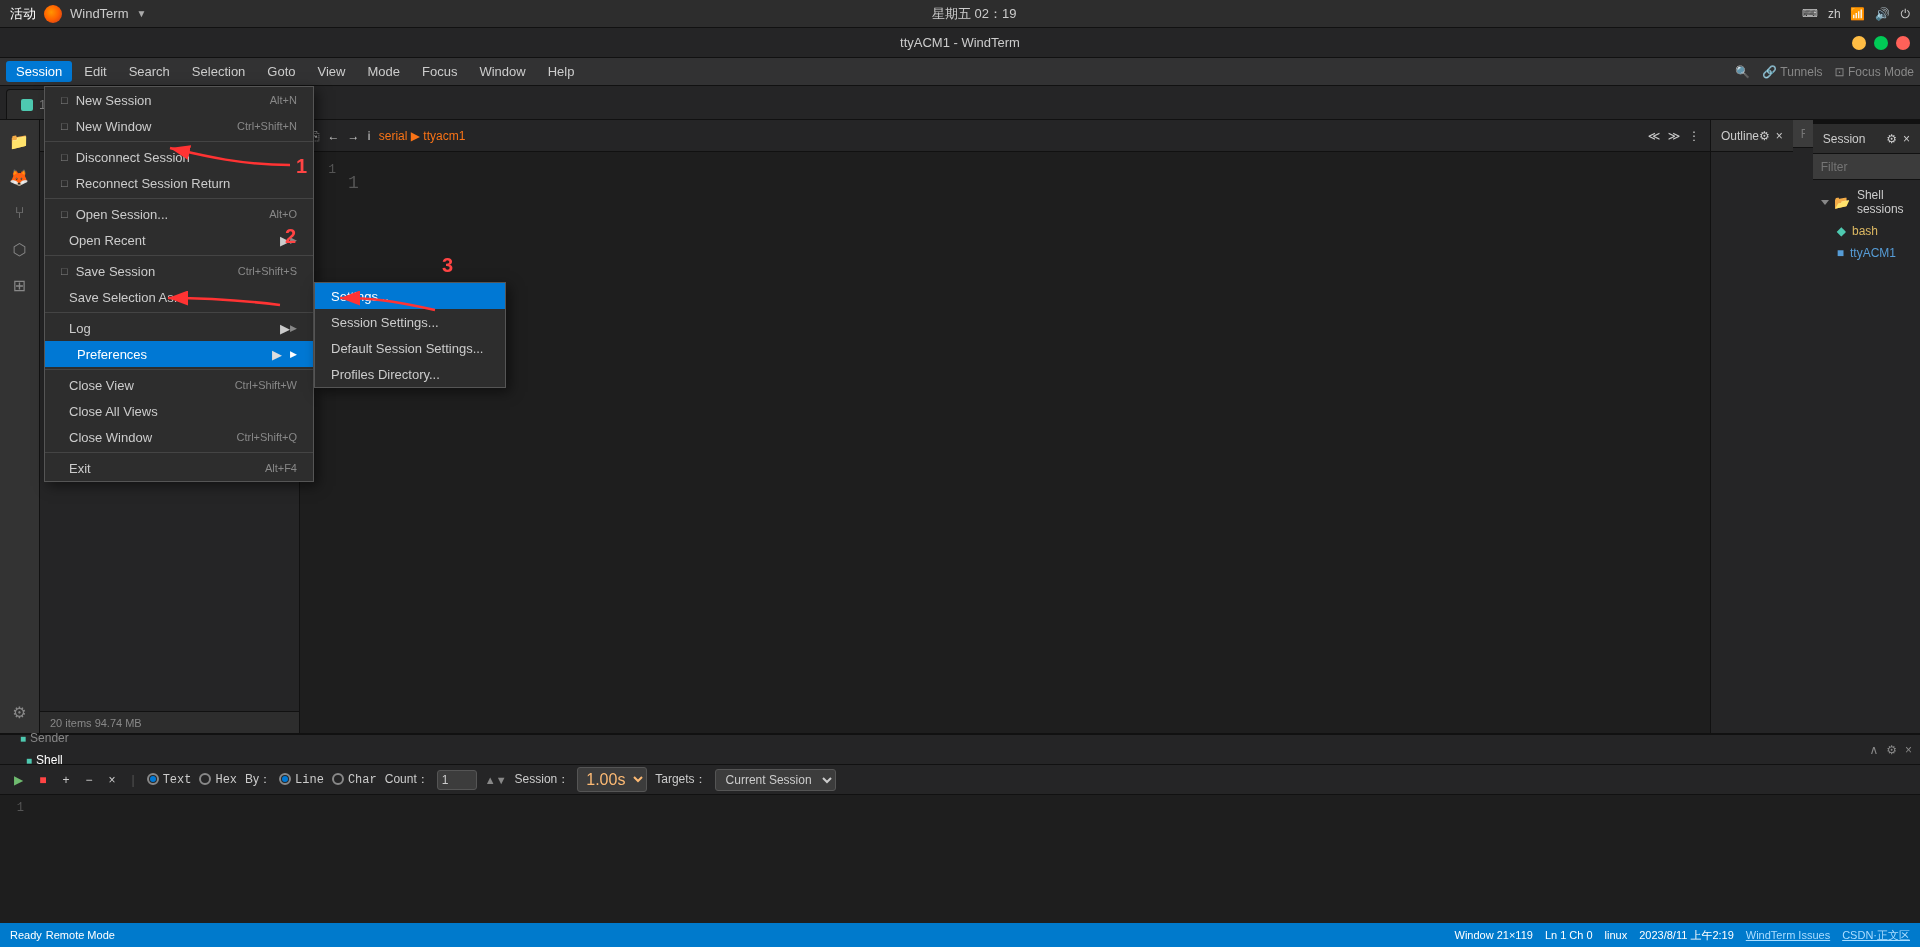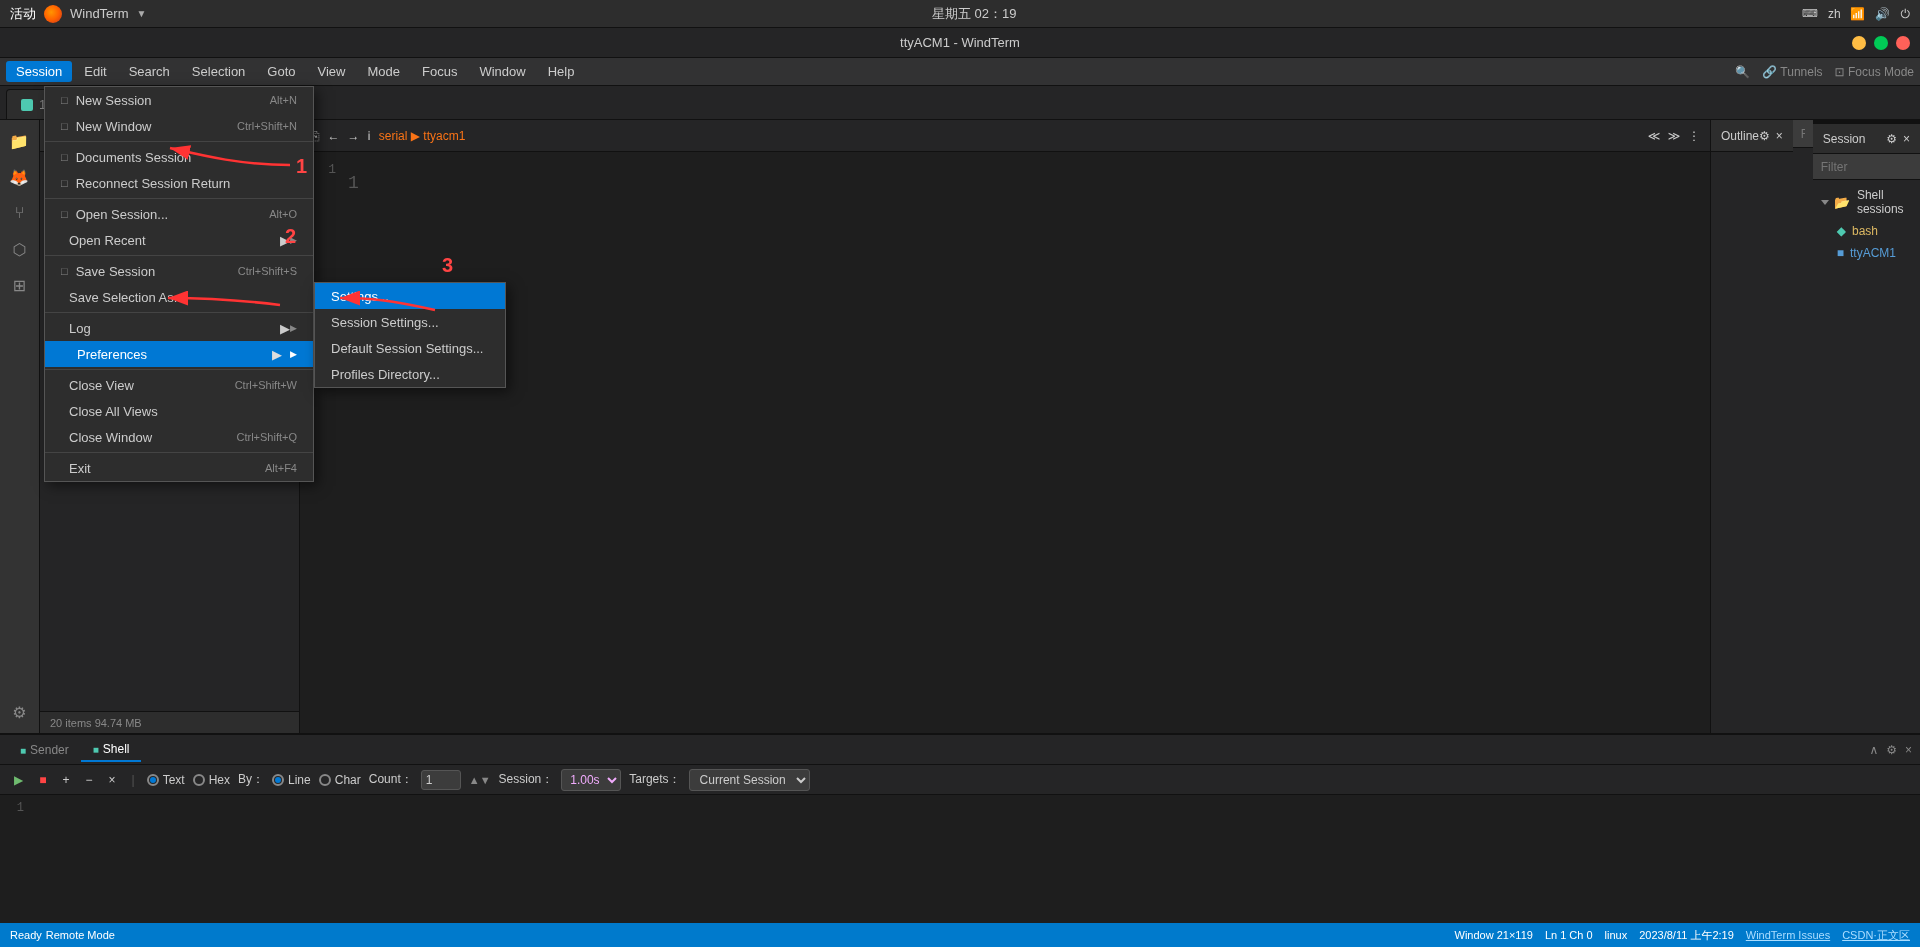--- a/index.html
+++ b/index.html
@@ -456,23 +456,23 @@
       border: none;
       color: #ccc;
       cursor: pointer;
       font-size: 12px;
       padding: 2px 4px;
     }
     .play-btn { color: #6fbb6f !important; }
     .stop-btn { color: #f44 !important; }
     .radio-label {
       display: flex;
-      align-items: center;
       gap: 4px;
       cursor: pointer;
+      font-family: Liberation Mono, monospace;
     }
     .radio-dot {
       width: 12px;
       height: 12px;
       border-radius: 50%;
       border: 2px solid #888;
       display: inline-flex;
       align-items: center;
       justify-content: center;
     }
@@ -496,22 +496,22 @@
       background: #3c3c3c;
       border: 1px solid #555;
       color: #ccc;
       font-size: 12px;
       padding: 2px 4px;
       border-radius: 3px;
     }
     .interval-select {
       background: #3c3c3c;
       border: 1px solid #555;
-      color: #f0abfc;
-      font-size: 12px;
+      color: #fdba74;
+      font-size: 16px;
       padding: 2px 4px;
       border-radius: 3px;
     }
     .bottom-line-numbers {
       color: #555;
       min-width: 24px;
       text-align: right;
       padding-right: 10px;
     }
 
@@ -780,21 +780,21 @@
           <span style="color:#569cd6;font-size:12px;">■</span>
           <span>ttyACM1</span>
         </div>
       </div>
     </div>
   </div>
 </div>
 
 <div class="bottom-panel">
   <div class="bottom-tabs">
-    <div style="display:flex;align-items:center;">
+    <div style="display:flex;align-items:center;flex-direction:column;">
       <div class="bottom-tab">
         <span style="color:#4ec9b0;font-size:10px;margin-right:4px;">■</span>Sender
       </div>
       <div class="bottom-tab active">
         <span style="color:#4ec9b0;font-size:10px;margin-right:4px;">■</span>Shell
       </div>
     </div>
     <div style="display:flex;gap:8px;align-items:center;">
       <span style="cursor:pointer;font-size:12px;color:#888;">∧</span>
       <span style="cursor:pointer;font-size:12px;color:#888;">⚙</span>
@@ -866,21 +866,21 @@
     <span class="dropdown-shortcut">Alt+N</span>
   </div>
   <div class="dropdown-item">
     <span style="margin-right:8px;font-size:11px;color:#888;">□</span>
     <span class="dropdown-item-label">New Window</span>
     <span class="dropdown-shortcut">Ctrl+Shift+N</span>
   </div>
   <div class="dropdown-separator"></div>
   <div class="dropdown-item">
     <span style="margin-right:8px;font-size:11px;color:#888;">□</span>
-    <span class="dropdown-item-label">Documents Session</span>
+    <span class="dropdown-item-label">Disconnect Session</span>
   </div>
   <div class="dropdown-item">
     <span style="margin-right:8px;font-size:11px;color:#888;">□</span>
     <span class="dropdown-item-label">Reconnect Session  Return</span>
   </div>
   <div class="dropdown-separator"></div>
   <div class="dropdown-item">
     <span style="margin-right:8px;font-size:11px;color:#888;">□</span>
     <span class="dropdown-item-label">Open Session...</span>
     <span class="dropdown-shortcut">Alt+O</span>

